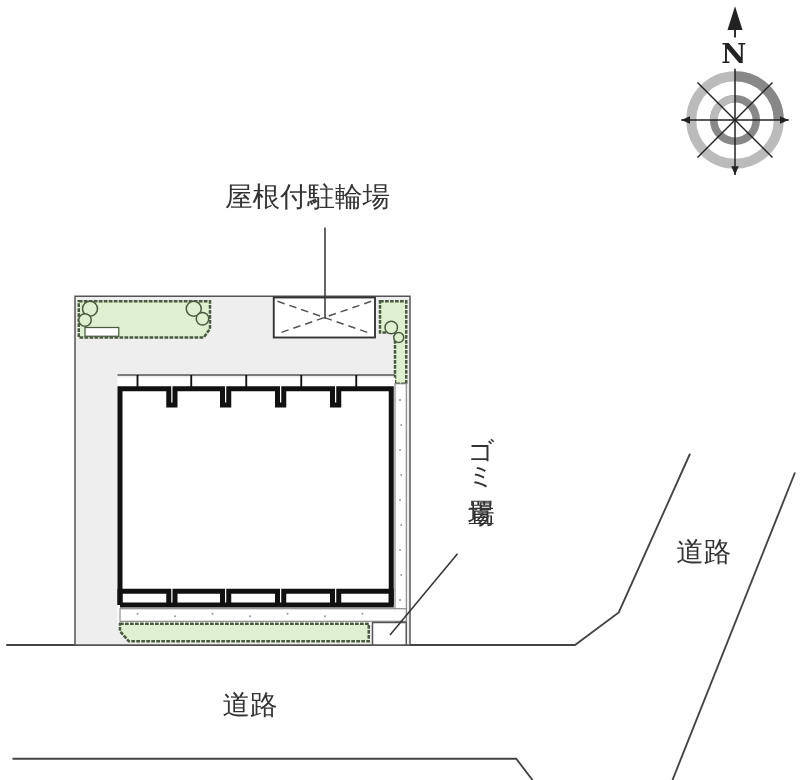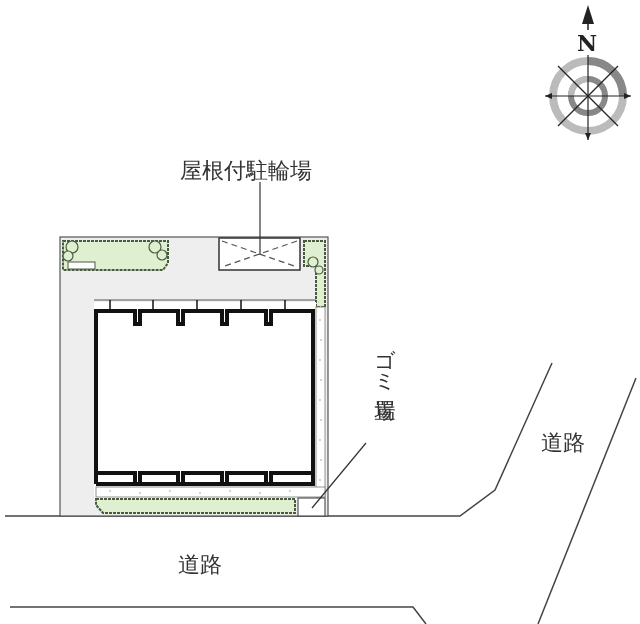--- a/index.html
+++ b/index.html
@@ -106,19 +106,19 @@
     <polygon points="545,96 552,93 552,99" fill="#222"></polygon>
     <polygon points="631,96 624,93 624,99" fill="#222"></polygon>
     <polygon points="588,140 585,133 591,133" fill="#222"></polygon>
     <polygon points="588,5 582,24 594,24" fill="#222"></polygon>
     <line x1="588" y1="20" x2="588" y2="30" stroke="#222" stroke-width="1.5"></line>
   </g>
 </svg>
 
 <div class="label" style="left:577px; top:32px; font-family: 'DejaVu Serif', serif; font-weight: bold; font-size: 22px; color:#222;">N</div>
 
-<div class="label" style="left:180px; top:148px;margin-top:12px;">屋根付駐輪場</div>
+<div class="label" style="left:180px; top:148px;">屋根付駐輪場</div>
 
 <div class="label label-vertical" style="left:374px; top:334px; font-size: 21px;">ゴミ置場</div>
 
 <div class="label" style="left:178px; top:554px;">道路</div>
 
 <div class="label" style="left:541px; top:432px;">道路</div>
 
 </body></html>

